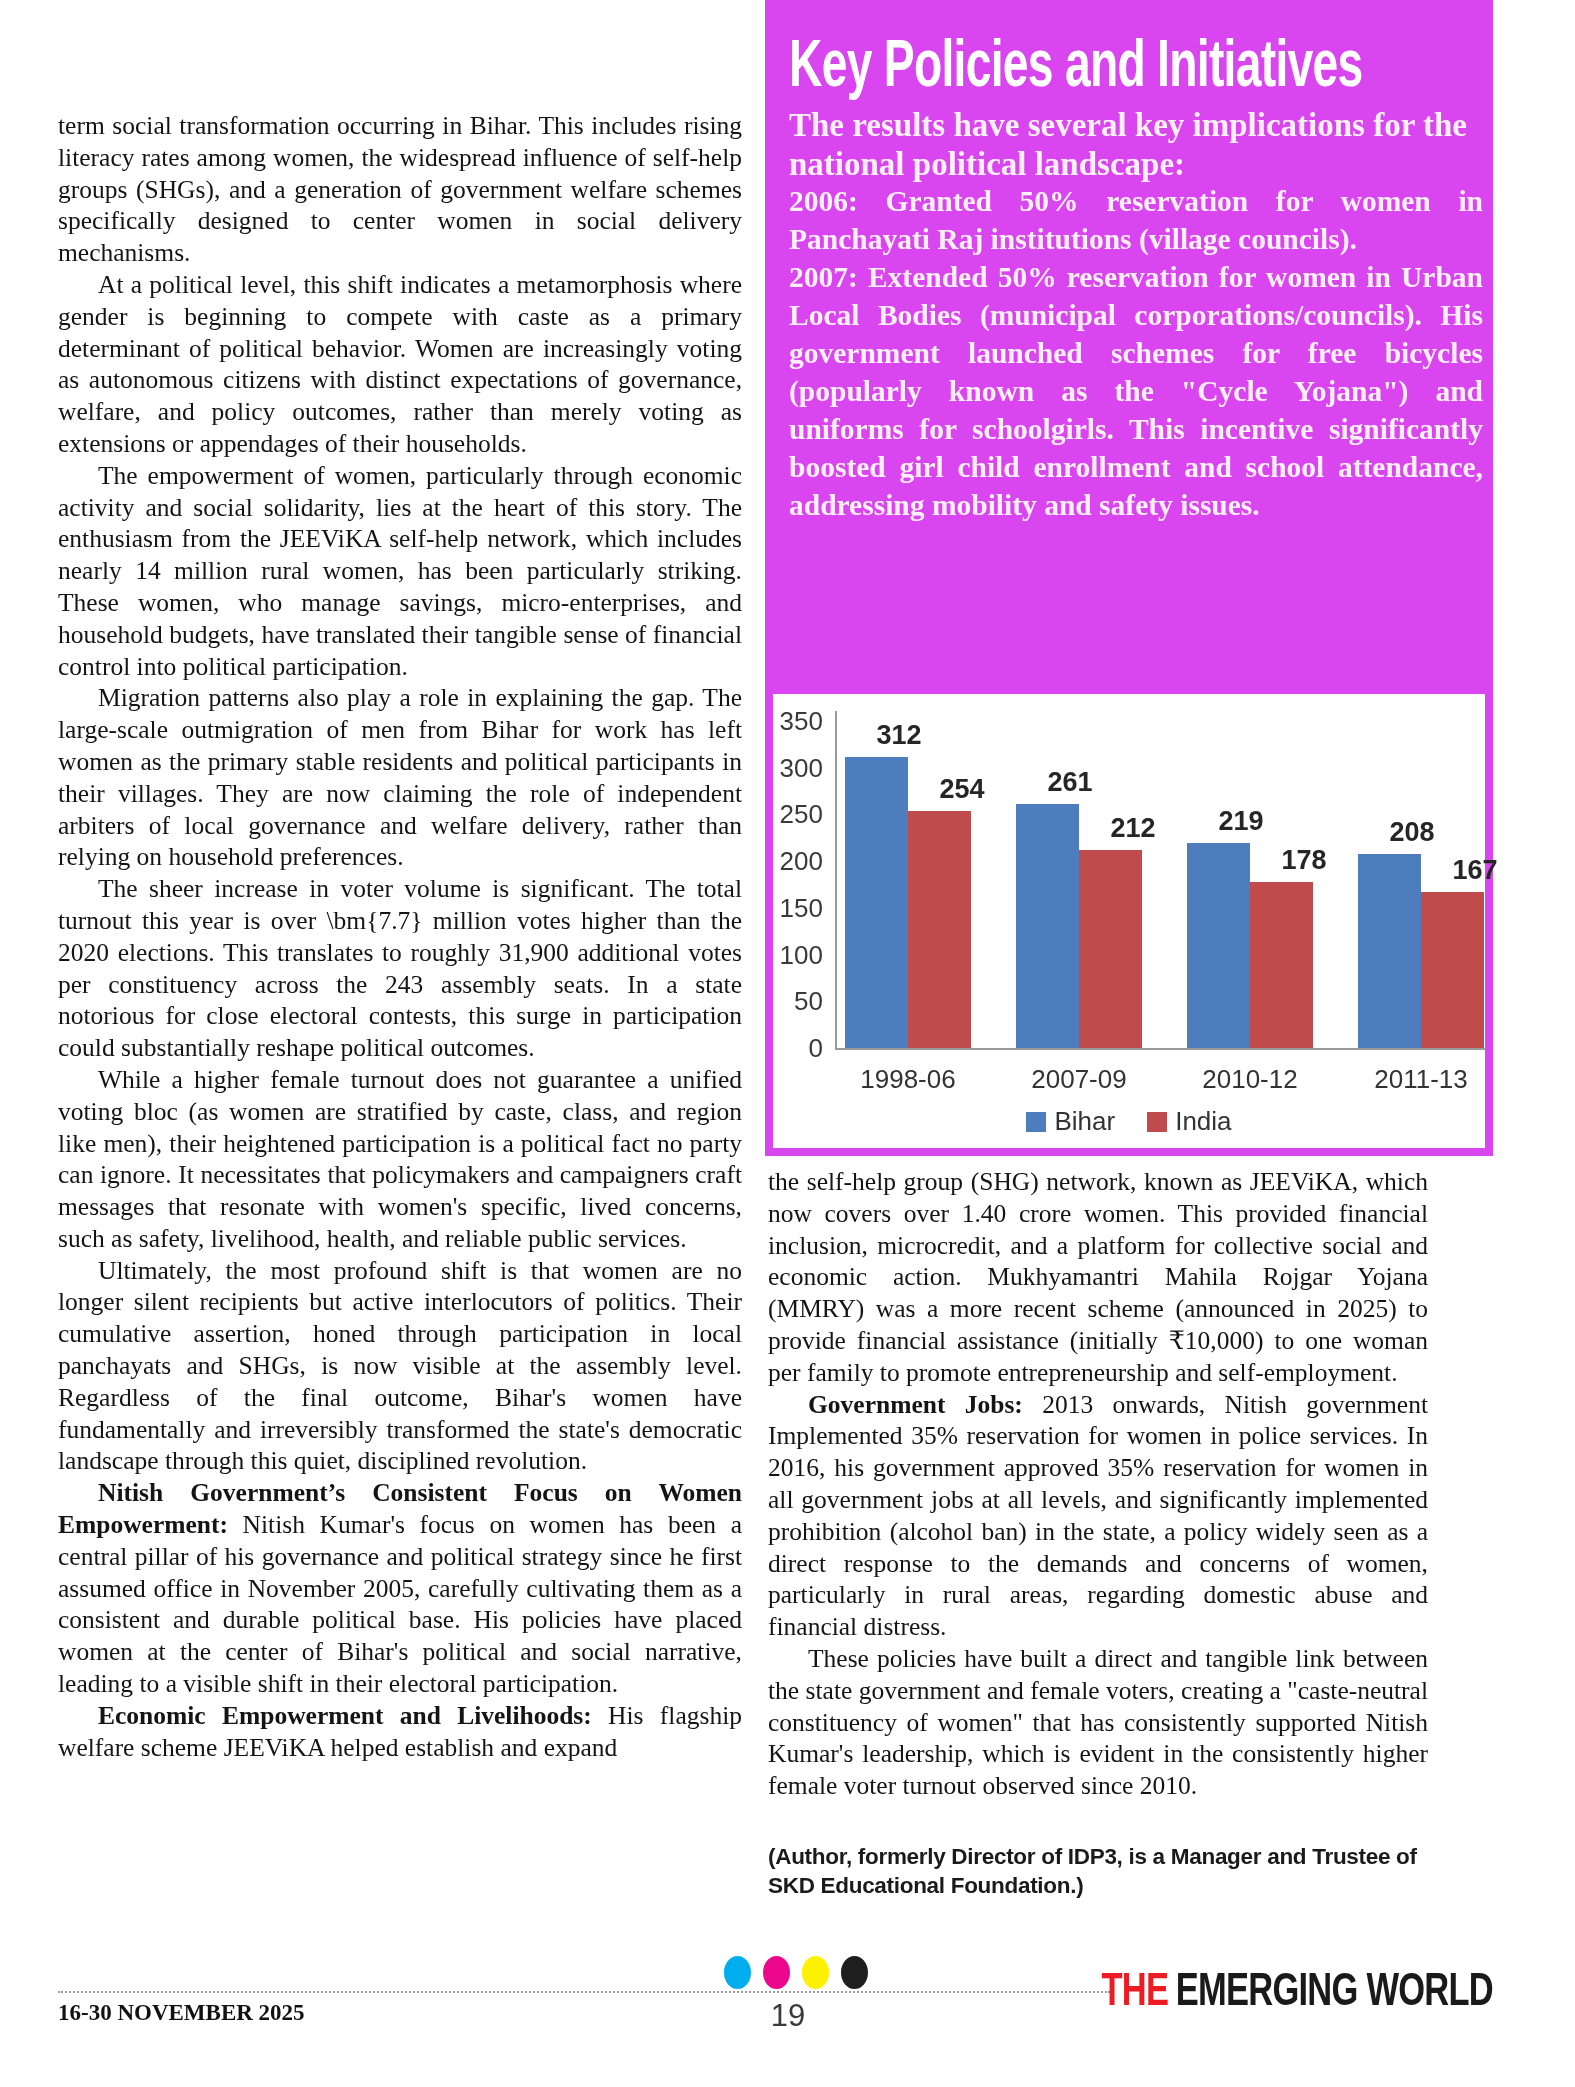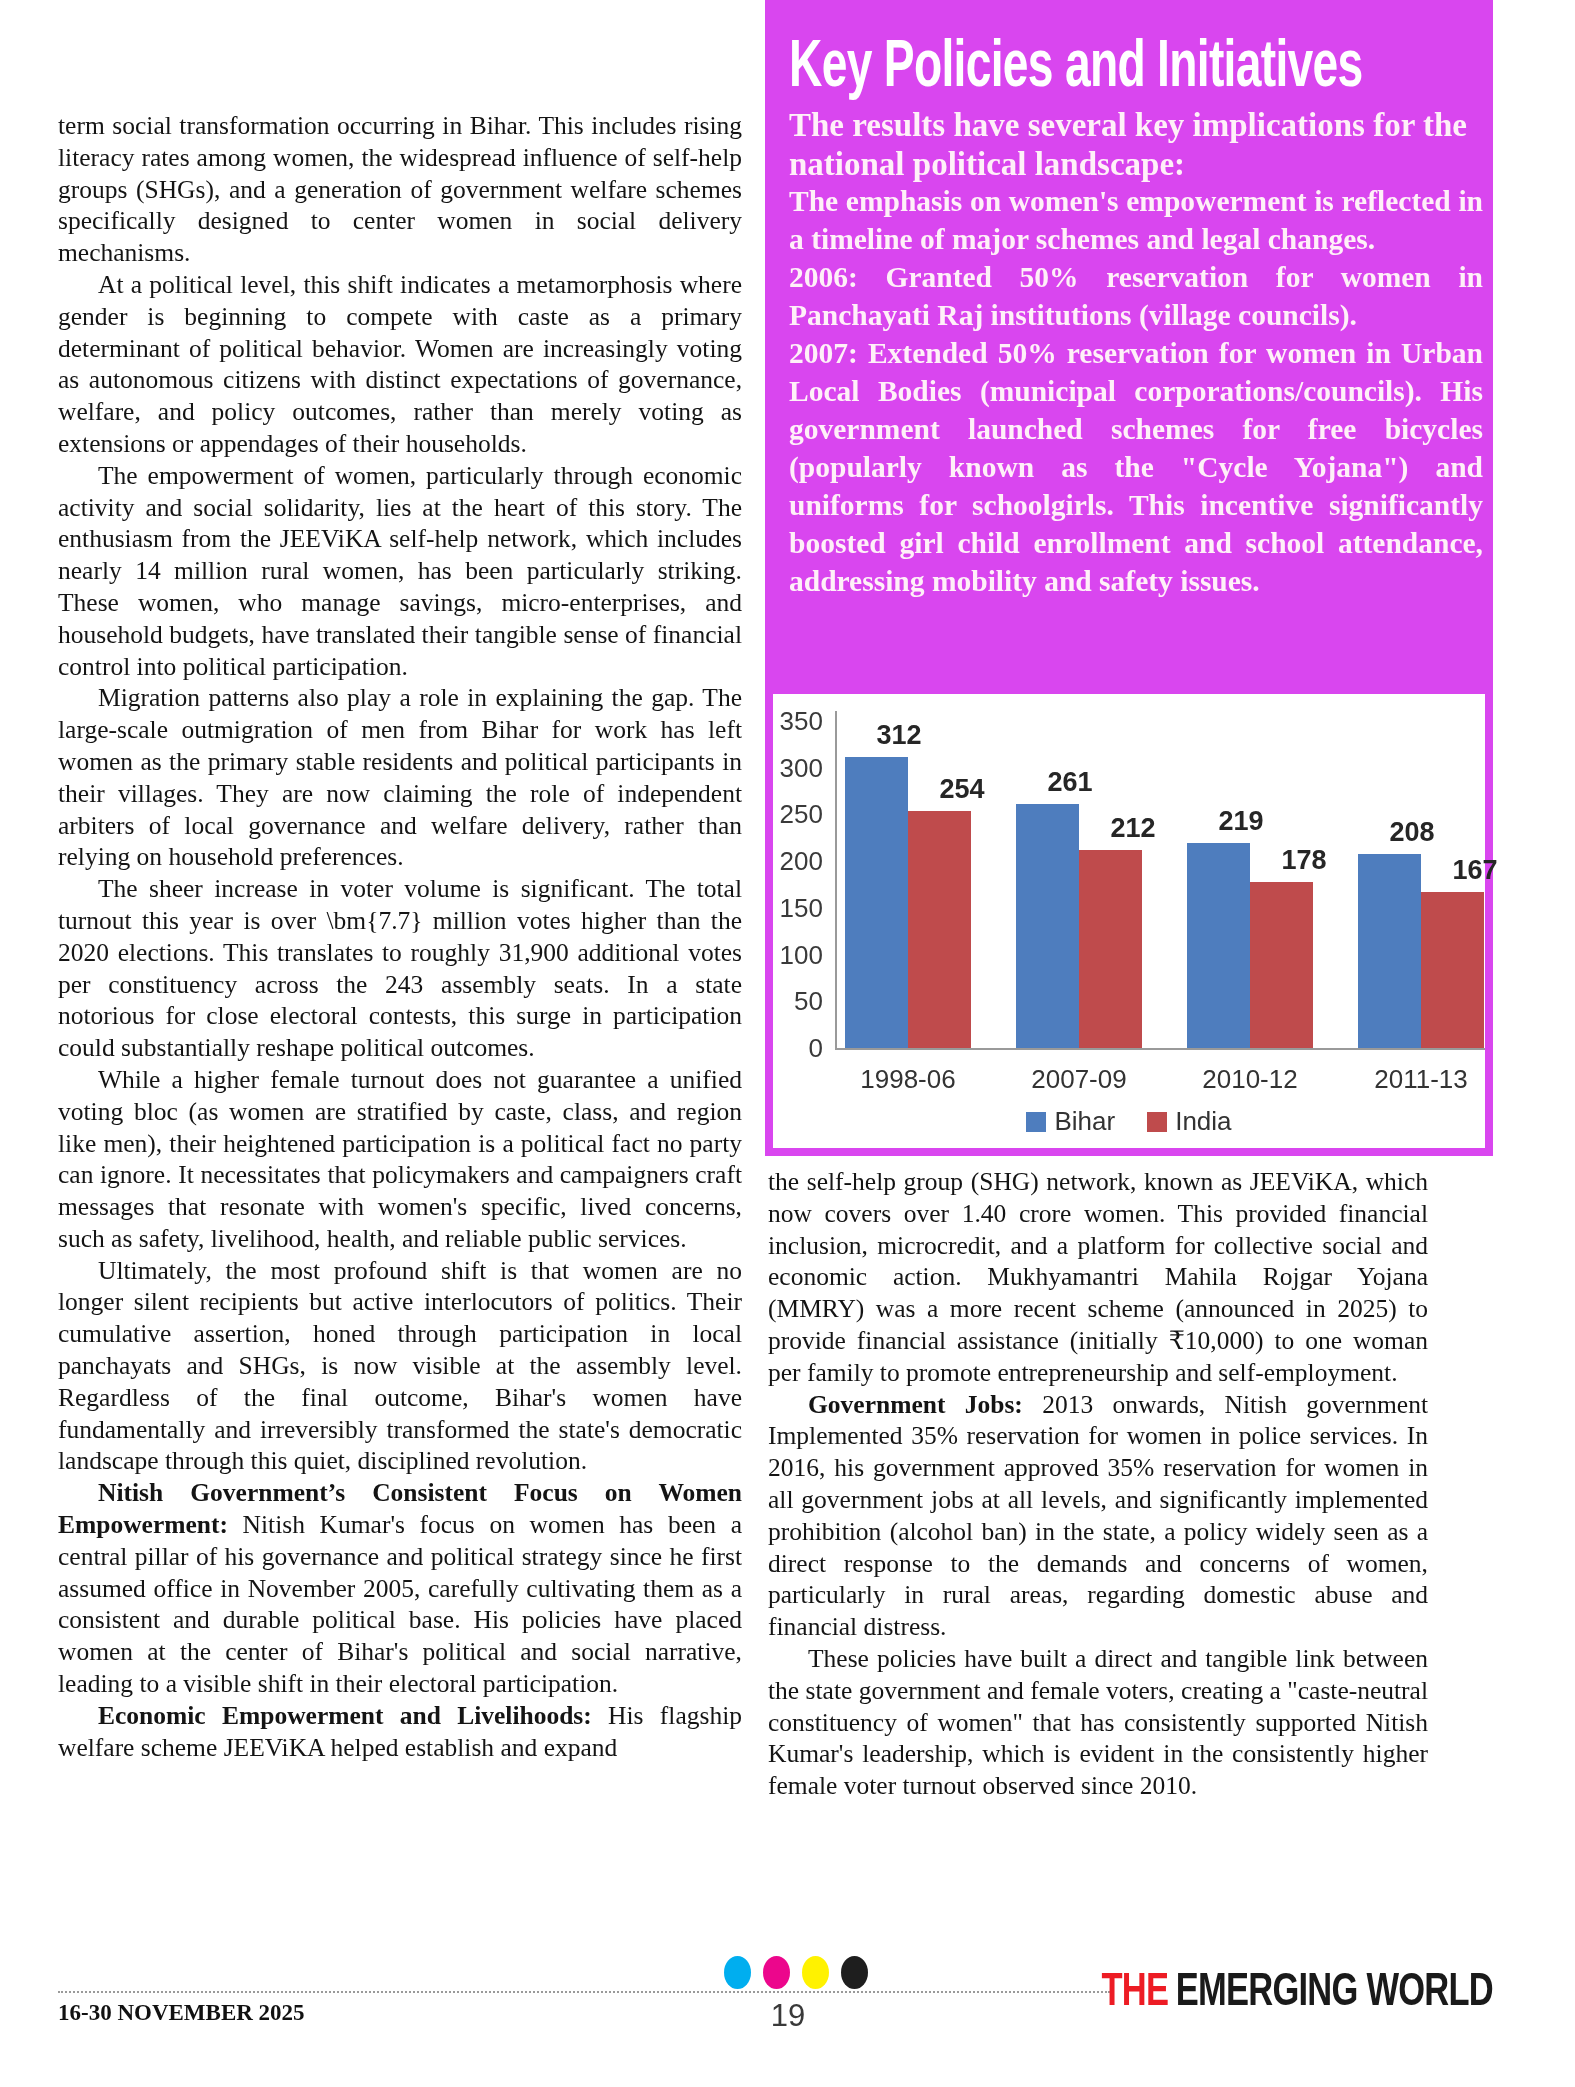--- a/index.html
+++ b/index.html
@@ -69,21 +69,20 @@
       <p class="ind">While a higher female turnout does not guarantee a unified voting bloc (as women are stratified by caste, class, and region like men), their heightened participation is a political fact no party can ignore. It necessitates that policymakers and campaigners craft messages that resonate with women's specific, lived concerns, such as safety, livelihood, health, and reliable public services.</p>
       <p class="ind">Ultimately, the most profound shift is that women are no longer silent recipients but active interlocutors of politics. Their cumulative assertion, honed through participation in local panchayats and SHGs, is now visible at the assembly level. Regardless of the final outcome, Bihar's women have fundamentally and irreversibly transformed the state's democratic landscape through this quiet, disciplined revolution.</p>
       <p class="ind"><b>Nitish Government’s Consistent Focus on Women Empowerment:</b> Nitish Kumar's focus on women has been a central pillar of his governance and political strategy since he first assumed office in November 2005, carefully cultivating them as a consistent and durable political base. His policies have placed women at the center of Bihar's political and social narrative, leading to a visible shift in their electoral participation.</p>
       <p class="ind"><b>Economic Empowerment and Livelihoods:</b> His flagship welfare scheme JEEViKA helped establish and expand</p>
     </div>
 
   <div class="sidebar" id="sidebar" style="background: #d946ef;">
     <div class="sb-title">Key Policies and Initiatives</div>
     <div class="sb-sub">The results have several key implications for the national political landscape:</div>
     <div class="sb-body" id="sb-body">
-        <p>The emphasis on women's empowerment is reflected in a timeline of major schemes and legal changes.</p>
         <p>2006: Granted 50% reservation for women in Panchayati Raj institutions (village councils).</p>
         <p>2007: Extended 50% reservation for women in Urban Local Bodies (municipal corporations/councils).  His government launched schemes for free bicycles (popularly known as the "Cycle Yojana") and uniforms for schoolgirls. This incentive significantly boosted girl child enrollment and school attendance, addressing mobility and safety issues.</p>
       </div>
     <div class="chart-area" id="chart-area">
         <div class="ytick" style="top: 339px;">0</div>
         <div class="ytick" style="top: 292.286px;">50</div>
         <div class="ytick" style="top: 245.571px;">100</div>
         <div class="ytick" style="top: 198.857px;">150</div>
         <div class="ytick" style="top: 152.143px;">200</div>
         <div class="ytick" style="top: 105.429px;">250</div>
@@ -121,20 +120,21 @@
             <span>India</span>
           </span>
         </div>
       </div>
   </div>
 
   <div class="col col-right" id="right-col">
       <p>the self-help group (SHG) network, known as JEEViKA, which now covers over 1.40 crore women. This provided financial inclusion, microcredit, and a platform for collective social and economic action.  Mukhyamantri Mahila Rojgar Yojana (MMRY) was a more recent scheme (announced in 2025) to provide financial assistance (initially ₹10,000) to one woman per family to promote entrepreneurship and self-employment.</p>
       <p class="ind"><b>Government Jobs:</b> 2013 onwards, Nitish government Implemented 35% reservation for women in police services.  In 2016, his government approved 35% reservation for women in all government jobs at all levels, and significantly implemented prohibition (alcohol ban) in the state, a policy widely seen as a direct response to the demands and concerns of women, particularly in rural areas, regarding domestic abuse and financial distress.</p>
       <p class="ind">These policies have built a direct and tangible link between the state government and female voters, creating a "caste-neutral constituency of women" that has consistently supported Nitish Kumar's leadership, which is evident in the consistently higher female voter turnout observed since 2010.</p>
+      <div class="author-note">(Author, formerly Director of IDP3, is a Manager and Trustee of SKD Educational Foundation.)</div>
     </div>
 
   <div class="footer-rule"></div>
   <div id="dots">
       <div class="cdot" style="left: 724px; background: rgb(0, 174, 239);"></div>
       <div class="cdot" style="left: 763px; background: rgb(236, 6, 140);"></div>
       <div class="cdot" style="left: 802px; background: rgb(255, 242, 0);"></div>
       <div class="cdot" style="left: 841px; background: rgb(30, 30, 30);"></div>
     </div>
   <div class="footer-date">16-30 NOVEMBER 2025</div>

